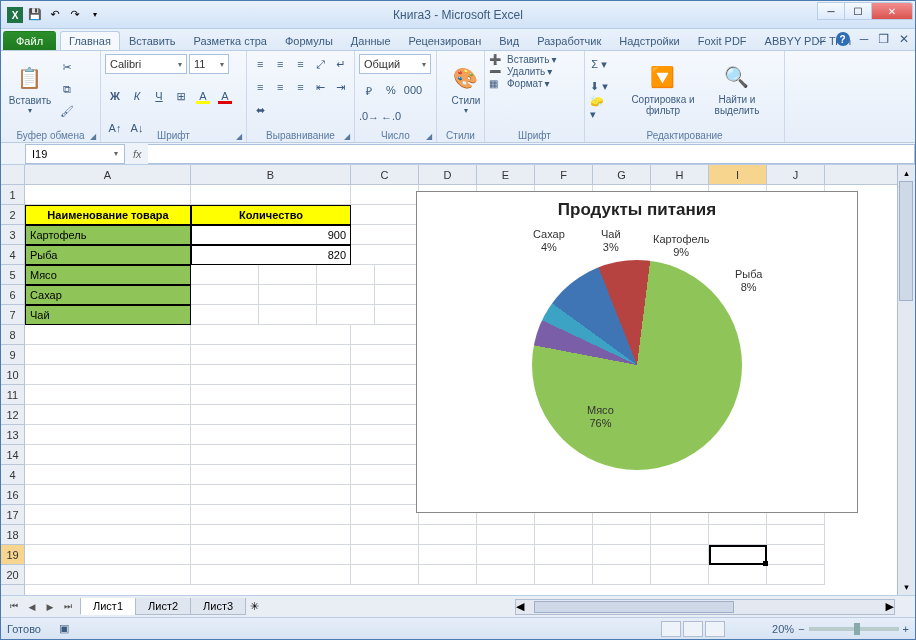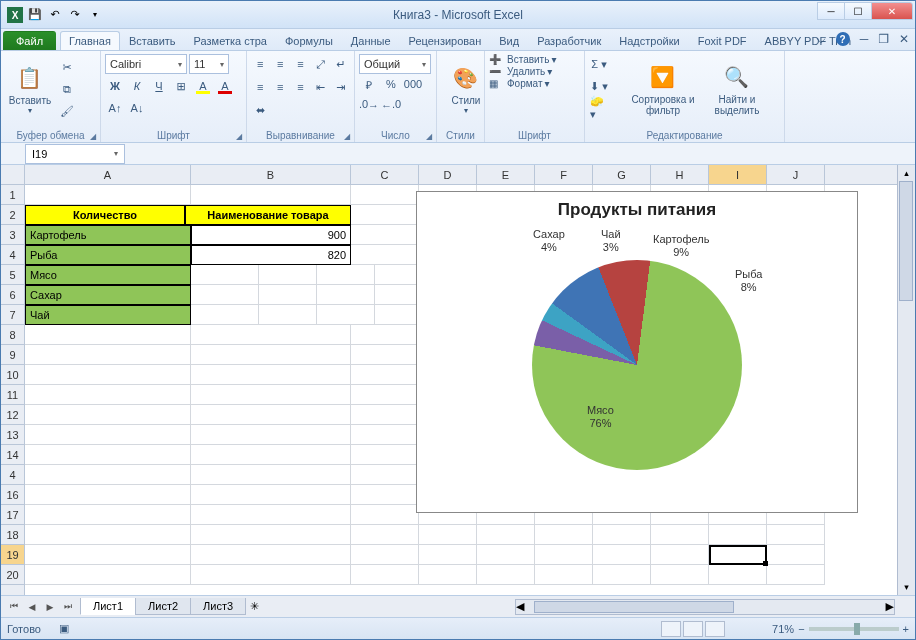--- a/index.html
+++ b/index.html
@@ -143,21 +143,21 @@
           <div class="minibtn">✂</div>
           <div class="minibtn">⧉</div>
           <div class="minibtn">🖌</div>
         </div>
       </div>
       <div class="grouplabel">Буфер обмена</div>
       <div class="group-launcher">◢</div>
     </div>
 
     <div class="group" style="width:146px">
-      <div class="col" style="gap:2px">
+      <div class="col" style="gap:12px">
         <div class="row">
           <div class="combo" style="width:82px">
               <span>Calibri</span>
               <span class="arrow">▾</span>
             </div>
           <div class="combo" style="width:40px">
               <span>11</span>
               <span class="arrow">▾</span>
             </div>
         </div>
@@ -202,21 +202,21 @@
         </div>
         <div class="row">
           <div class="minibtn" style="width:auto;padding:0 4px">⬌</div>
         </div>
       </div>
       <div class="grouplabel">Выравнивание</div>
       <div class="group-launcher">◢</div>
     </div>
 
     <div class="group" style="width:82px">
-      <div class="col" style="gap:0">
+      <div class="col" style="gap:6px">
         <div class="combo" style="width:72px">
             <span>Общий</span>
             <span class="arrow">▾</span>
           </div>
         <div class="row">
           <div class="minibtn">₽</div>
           <div class="minibtn">%</div>
           <div class="minibtn">000</div>
         </div>
         <div class="row">
@@ -263,20 +263,24 @@
         </div>
       </div>
       <div class="grouplabel">Редактирование</div>
     </div>
   </div>
 
   <div class="namebox-row">
     <div class="namebox">
       <span>I19</span>
       <span style="font-size:8px;color:#666">▾</span>
+    </div>
+    <div class="fx-area">
+      <span class="fx">fx</span>
+      <div class="fx-input"></div>
     </div>
   </div>
 
   <div class="grid-area">
     <div style="flex:1;display:flex;flex-direction:column;overflow:hidden">
       <div style="display:flex">
         <div class="corner"></div>
         <div class="colheaders" id="colheaders" style="flex:1">
             <div class="ch" style="width: 166px;">A</div>
             <div class="ch" style="width: 160px;">B</div>
@@ -321,22 +325,22 @@
                 <div class="cell" style="width: 68px;"></div>
                 <div class="cell" style="width: 58px;"></div>
                 <div class="cell" style="width: 58px;"></div>
                 <div class="cell" style="width: 58px;"></div>
                 <div class="cell" style="width: 58px;"></div>
                 <div class="cell" style="width: 58px;"></div>
                 <div class="cell" style="width: 58px;"></div>
                 <div class="cell" style="width: 58px;"></div>
               </div>
               <div class="cellrow">
+                <div class="cell hdr" style="width: 166px;">Наименование товара</div>
                 <div class="cell hdr" style="width: 160px;">Количество</div>
-                <div class="cell hdr" style="width: 166px;">Наименование товара</div>
                 <div class="cell" style="width: 68px;"></div>
                 <div class="cell" style="width: 58px;"></div>
                 <div class="cell" style="width: 58px;"></div>
                 <div class="cell" style="width: 58px;"></div>
                 <div class="cell" style="width: 58px;"></div>
                 <div class="cell" style="width: 58px;"></div>
                 <div class="cell" style="width: 58px;"></div>
                 <div class="cell" style="width: 58px;"></div>
               </div>
               <div class="cellrow">
@@ -601,21 +605,21 @@
 
   <div class="statusbar">
     <span>Готово</span>
     <span style="margin-left:18px">▣</span>
     <div class="viewbtns">
       <div class="viewbtn"></div>
       <div class="viewbtn"></div>
       <div class="viewbtn"></div>
     </div>
     <div class="zoom">
-      <span>71%</span>
+      <span>20%</span>
       <span>−</span>
       <div class="slider">
           <div class="t"></div>
         </div>
       <span>+</span>
     </div>
   </div>
 
 </div>
 

